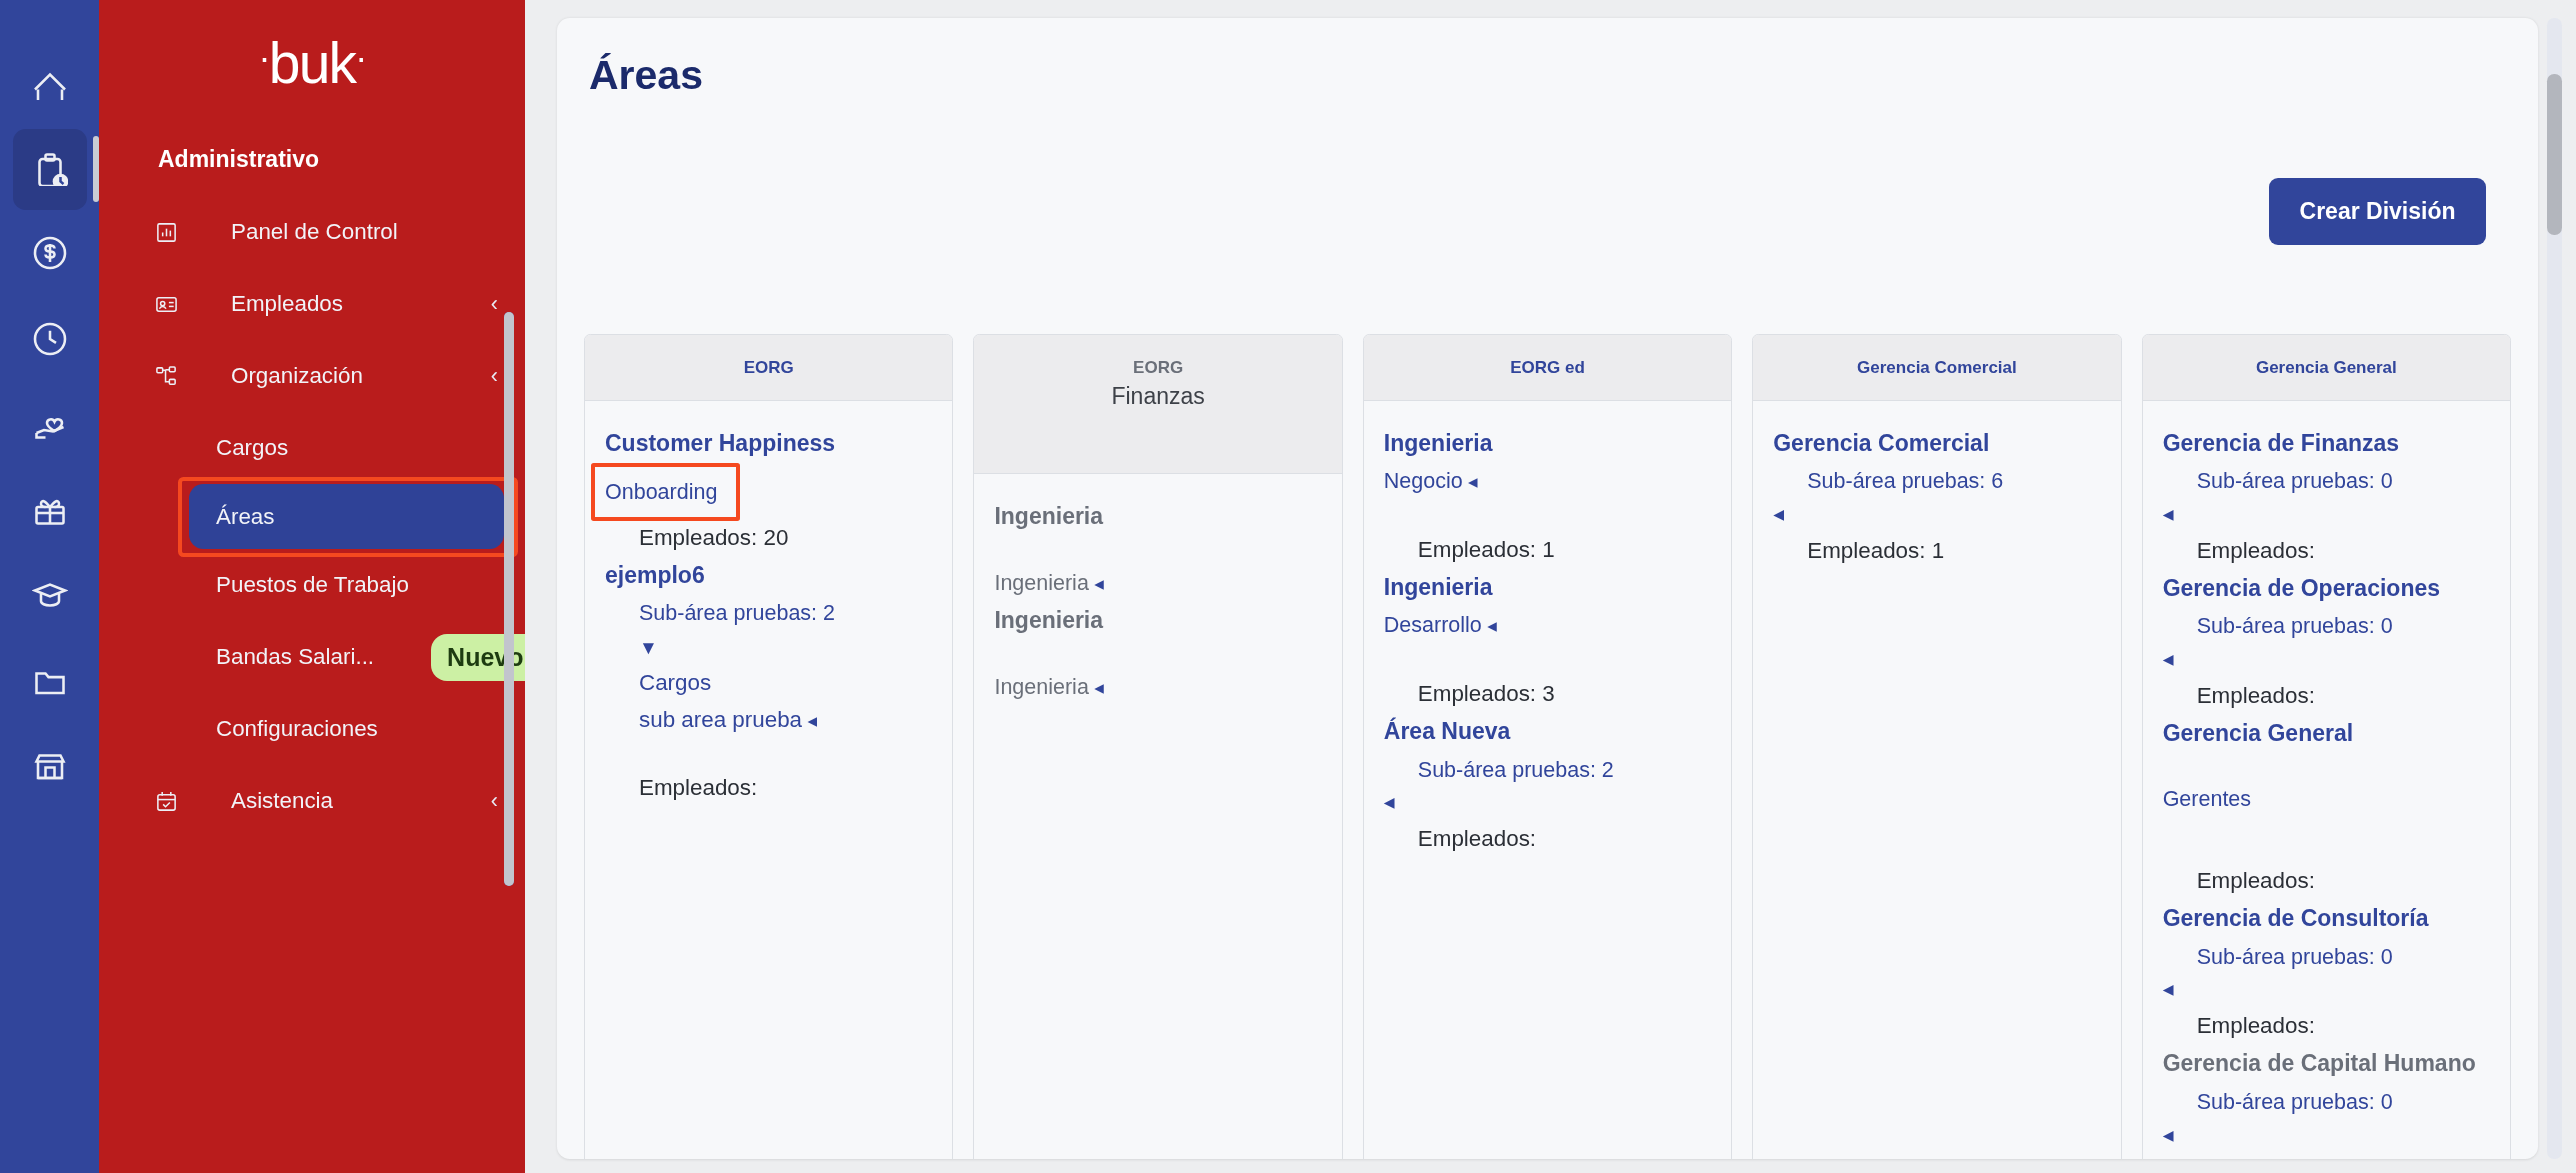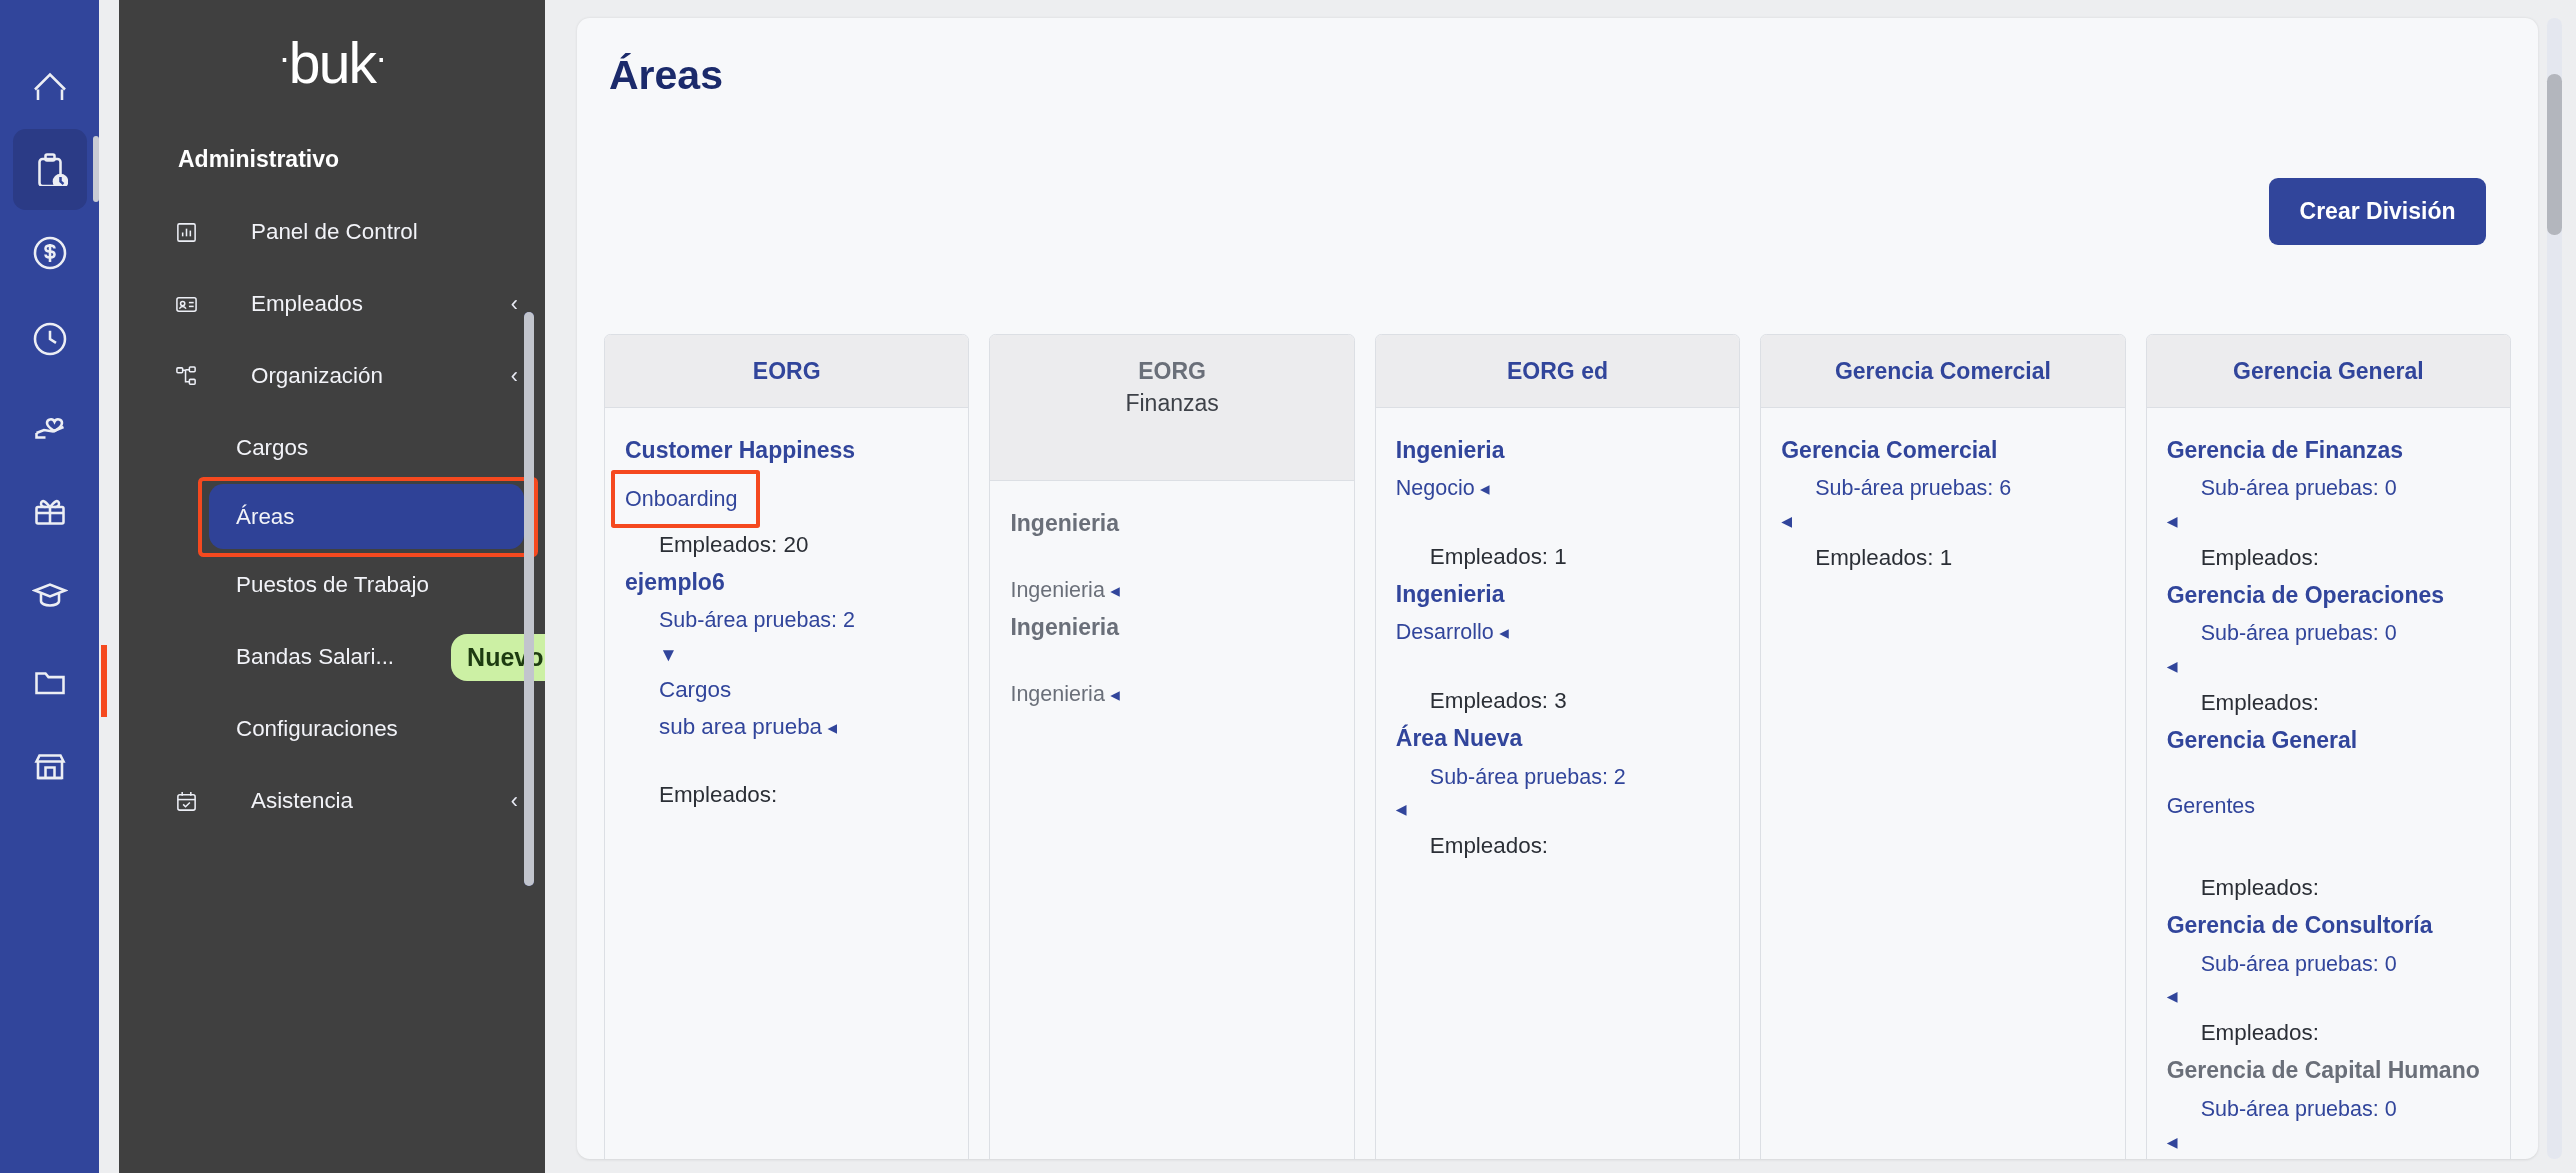--- a/index.html
+++ b/index.html
@@ -33,24 +33,23 @@
   }
   .rail-item.marked::after {
     content: ""; position: absolute; right: -20px; top: 3.6px;
     width: 5.4px; height: 72px; background: #f5491f;
   }
   .rail-item svg { width: 36px; height: 36px; stroke: #eceef4; fill: none; stroke-width: 1.7; }
 
   
   .sidebar {
     width: 426px; flex: 0 0 426px;
-    background: #404040;
+    background: #b91c1c;
     position: relative;
     overflow: hidden;
-    margin-left: 20px;
   }
   .brand { height: 126px; display: flex; align-items: center; justify-content: center; }
   .brand-logo { font-size: 57px; color: #fff; letter-spacing: -1.8px; font-weight: 400; }
   .brand-logo .dot { font-size: 36px; vertical-align: 12.6px; }
   .section-title {
     color: #fff; font-size: 23px; font-weight: bold;
     padding: 20px 0 12.6px 59px;
   }
   .nav { padding-top: 10.8px; }
   .nav-row {
@@ -130,21 +129,21 @@
     border-radius: 6.3px;
     overflow: hidden;
     min-height: 888px;
   }
   .col-head {
     background: #ececee;
     border-bottom: 0.9px solid #dcdfe4;
     padding: 23px 12.6px 21.5px;
     text-align: center;
   }
-  .col-head .t1 { font-size: 23px; font-weight: bold; color: #31459b; }
+  .col-head .t1 { font-size: 17px; font-weight: bold; color: #31459b; }
   .col-head .t2 { font-size: 23px; color: #3d4148; margin-top: 5.4px; }
   .col-head.inactive .t1 { color: #6a6f79; }
   .col-head.two-line { padding-bottom: 63px; }
   .col-body { padding: 27px 20px 27px 20px; }
 
   .node { margin: 0 0 5.4px 0; }
   .n-area { font-size: 23px; font-weight: bold; color: #31459b; line-height: 1.32; }
   .n-area.gray { color: #6a6f79; }
   .n-sub { font-size: 21.5px; color: #31459b; padding-left: 34px; line-height: 1.5; margin-top: 7.2px;}
   .n-sub.gray { color: #6a6f79; }

